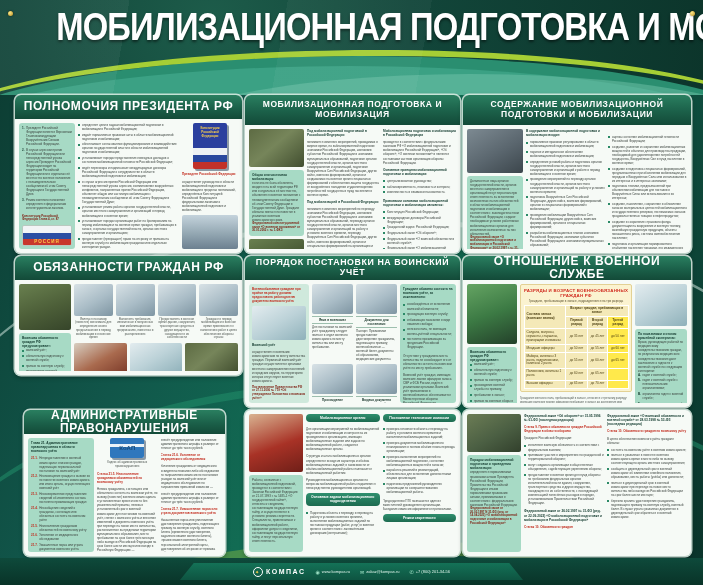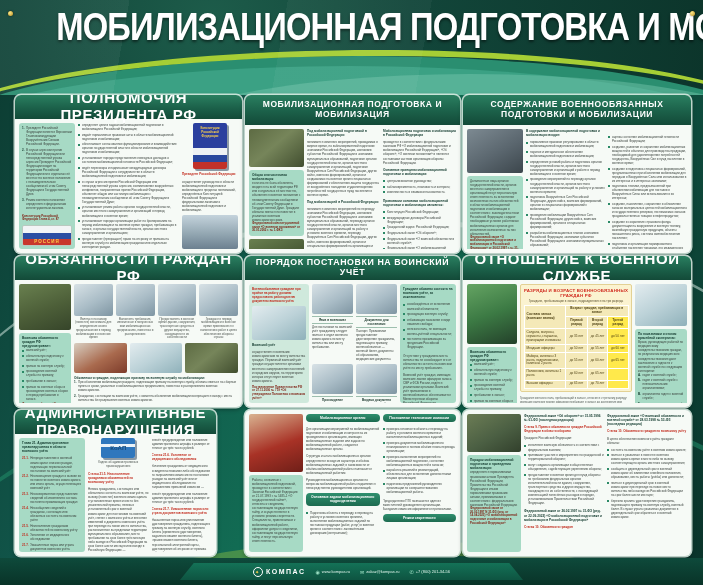--- a/index.html
+++ b/index.html
@@ -23,21 +23,21 @@
   .wv1{left:-60px;top:56px;width:840px;height:160px;background:#2a8e70;}
   .wv2{left:-80px;top:66px;width:860px;height:170px;background:#3ba184;}
   .wv3{left:-70px;top:50px;width:850px;height:150px;border-top:6px solid #a6ce35;background:transparent;transform:rotate(-.5deg);}
   .wv4{left:120px;top:74px;width:700px;height:160px;background:rgba(120,200,175,.45);}
   .screw{position:absolute;width:5px;height:5px;border-radius:50%;background:radial-gradient(circle at 35% 35%,#ffe98a,#b68b1e);box-shadow:0 0 2px rgba(0,0,0,.6);}
   
   .panel{position:absolute;background:#f6faf6;border-radius:6px;overflow:hidden;display:flex;flex-direction:column;
          box-shadow:0 0 0 1.5px rgba(222,238,230,.85),0 2px 5px rgba(0,0,0,.45);}
   .phead{background:linear-gradient(180deg,#2a7f60 0%,#1b6049 55%,#134a38 100%);color:#fff;font-weight:bold;
          display:flex;align-items:center;justify-content:center;text-align:center;letter-spacing:.6px;line-height:1.12;padding:2px 6px;flex:0 0 auto;}
-  .h1l{height:20px;font-size:15px;}
+  .h1l{height:20px;font-size:12px;}
   .h2l{height:26px;font-size:8.5px;}
   .pbody{flex:1;display:flex;gap:3px;padding:4px;overflow:hidden;}
   .col{display:flex;flex-direction:column;gap:3px;overflow:hidden;min-width:0;}
   .mint{background:#a7dac5;border-radius:3px;padding:3px;color:#12382c;}
   .pale{background:#cfe9dc;border-radius:3px;padding:3px;color:#123a2e;}
   .micro{font-size:3px;line-height:1.35;color:#3a423d;}
   .mh{font-size:3.2px;font-weight:bold;color:#123a2e;line-height:1.3;}
   .red{color:#c22a1c;font-weight:bold;}
   .dred{color:#7e1f12;font-weight:bold;font-size:2.9px;line-height:1.3;}
   .blist>div{position:relative;padding-left:4px;margin-bottom:1.6px;}
@@ -196,21 +196,21 @@
             <div><span>Гражданский кодекс Российской Федерации;</span></div>
             <div><span>Федеральный закон «Об обороне»;</span></div>
             <div><span>Федеральный закон «О воинской обязанности и военной службе»;</span></div>
             <div><span>Федеральный закон «О мобилизационной подготовке и мобилизации в Российской Федерации»;</span></div>
           </div>
       </div>
     </div>
   </div>
 
   <div class="panel" style="left:463px;top:95px;width:228px;height:158px">
-    <div class="phead h2l">СОДЕРЖАНИЕ ВОЕННООБЯЗАННЫХ ПОДГОТОВКИ И МОБИЛИЗАЦИИ</div>
+    <div class="phead h2l">СОДЕРЖАНИЕ МОБИЛИЗАЦИОННОЙ ПОДГОТОВКИ И МОБИЛИЗАЦИИ</div>
     <div class="pbody">
       <div class="col" style="flex:0 0 56px">
         <div class="photo ph-factory" style="height:44px"></div>
         <div class="mint micro" style="flex:1">
           <div>Должностные лица органов государственной власти, органов местного самоуправления и организаций несут персональную ответственность за исполнение возложенных на них обязанностей в области мобилизационной подготовки и мобилизации в соответствии с законодательством Российской Федерации, создают необходимые условия работникам мобилизационных органов для исполнения возложенных на них обязанностей.</div>
           <div class="dred">Федеральный закон «О мобилизационной подготовке и мобилизации в Российской Федерации» от 26.02.1997 г. № 31-ФЗ</div>
         </div>
       </div>
       <div class="col micro" style="flex:1">
         <div class="mh">В содержание мобилизационной подготовки и мобилизации входит:</div>
@@ -232,21 +232,21 @@
             <div><span>создание и подготовка специальных формирований, предназначенных при объявлении мобилизации для передачи в Вооружённые Силы или использования в их интересах и в интересах экономики;</span></div>
             <div><span>подготовка техники, предназначенной при объявлении мобилизации для поставки в Вооружённые Силы или использования в их интересах;</span></div>
             <div><span>создание, накопление, сохранение и обновление запасов материальных ценностей мобилизационного и государственного резервов, неснижаемых запасов продовольственных товаров и нефтепродуктов;</span></div>
             <div><span>создание и сохранение страхового фонда документации на вооружение и военную технику, важнейшую гражданскую продукцию, объекты повышенного риска, системы жизнеобеспечения населения;</span></div>
             <div><span>подготовка и организация нормированного снабжения населения товарами, его медицинского обслуживания и обеспечения средствами связи и транспортом в период мобилизации и в военное время;</span></div>
           </div>
       </div>
     </div>
   </div>
 
-  <div class="panel" style="left:15px;top:256px;width:227px;height:151px">
+  <div class="panel" style="left:15px;top:256px;width:227px;height:119px">
     <div class="phead h1l">ОБЯЗАННОСТИ ГРАЖДАН РФ</div>
     <div class="pbody">
       <div class="col" style="flex:0 0 52px">
         <div class="photo ph-march" style="height:46px"></div>
         <div class="mint micro" style="flex:1">
           <div class="mh">Воинская обязанность граждан РФ предусматривает:</div>
           <div class="blist">
               <div><span>воинский учёт;</span></div>
               <div><span>обязательную подготовку к военной службе;</span></div>
               <div><span>призыв на военную службу;</span></div>
@@ -436,21 +436,21 @@
               <div class="numitem">
                 <span class="nn" style="color:#12382c">Г.</span>
                 <span>временно не годен к военной службе;</span>
               </div>
             </div>
         </div>
       </div>
     </div>
   </div>
 
-  <div class="panel" style="left:15px;top:410px;width:201px;height:146px">
+  <div class="panel" style="left:24px;top:410px;width:201px;height:146px">
     <div class="phead h1l">АДМИНИСТРАТИВНЫЕ ПРАВОНАРУШЕНИЯ</div>
     <div class="pbody">
       <div class="col mint micro" style="flex:0 0 60px">
         <div class="mh">Глава 21. Административные правонарушения в области воинского учёта</div>
         <div>
             <div class="numitem">
               <span class="nn">21.1.</span>
               <span>Непредоставление в военный комиссариат списков граждан, подлежащих первоначальной постановке на воинский учёт</span>
             </div>
             <div class="numitem">

